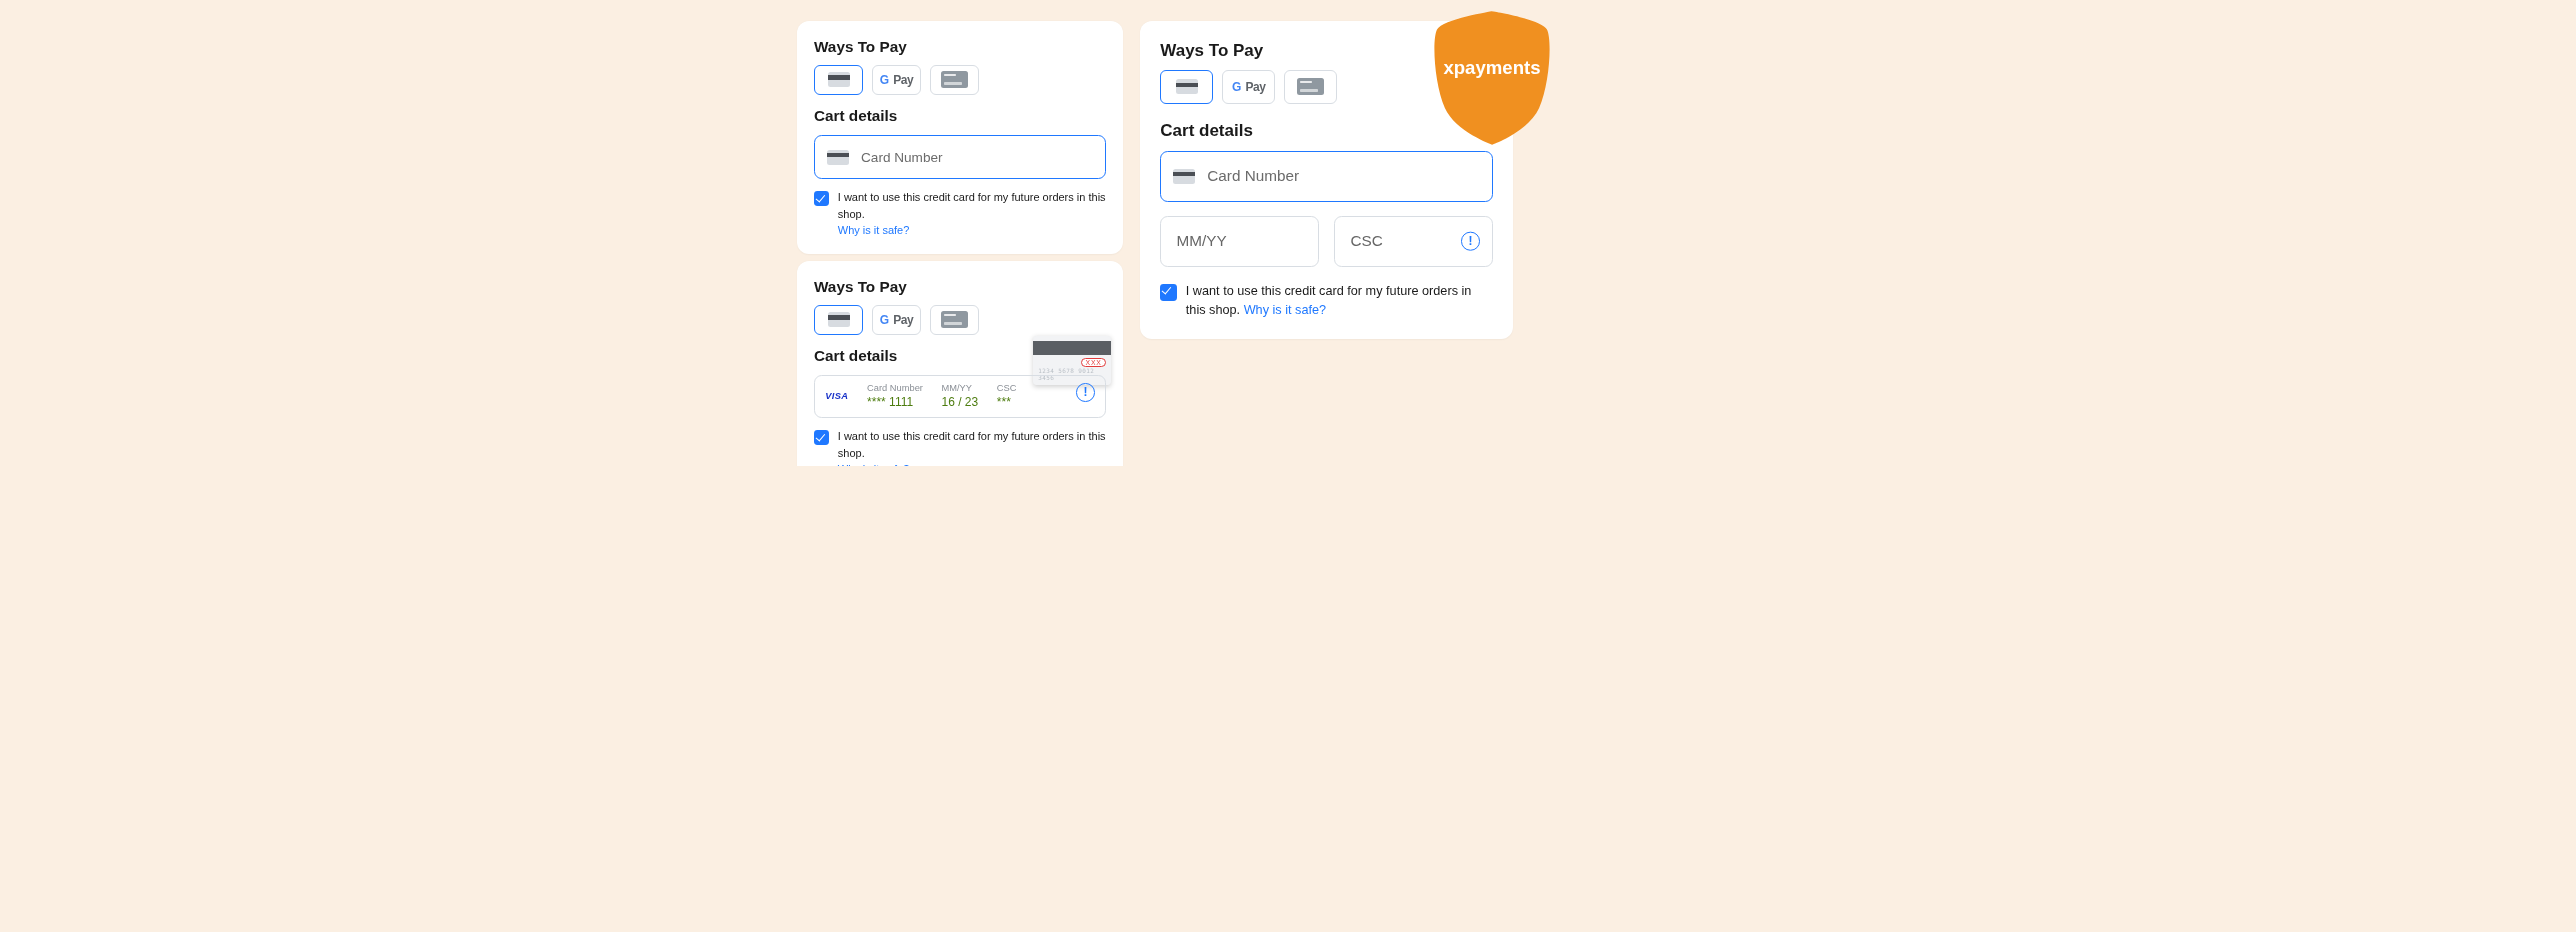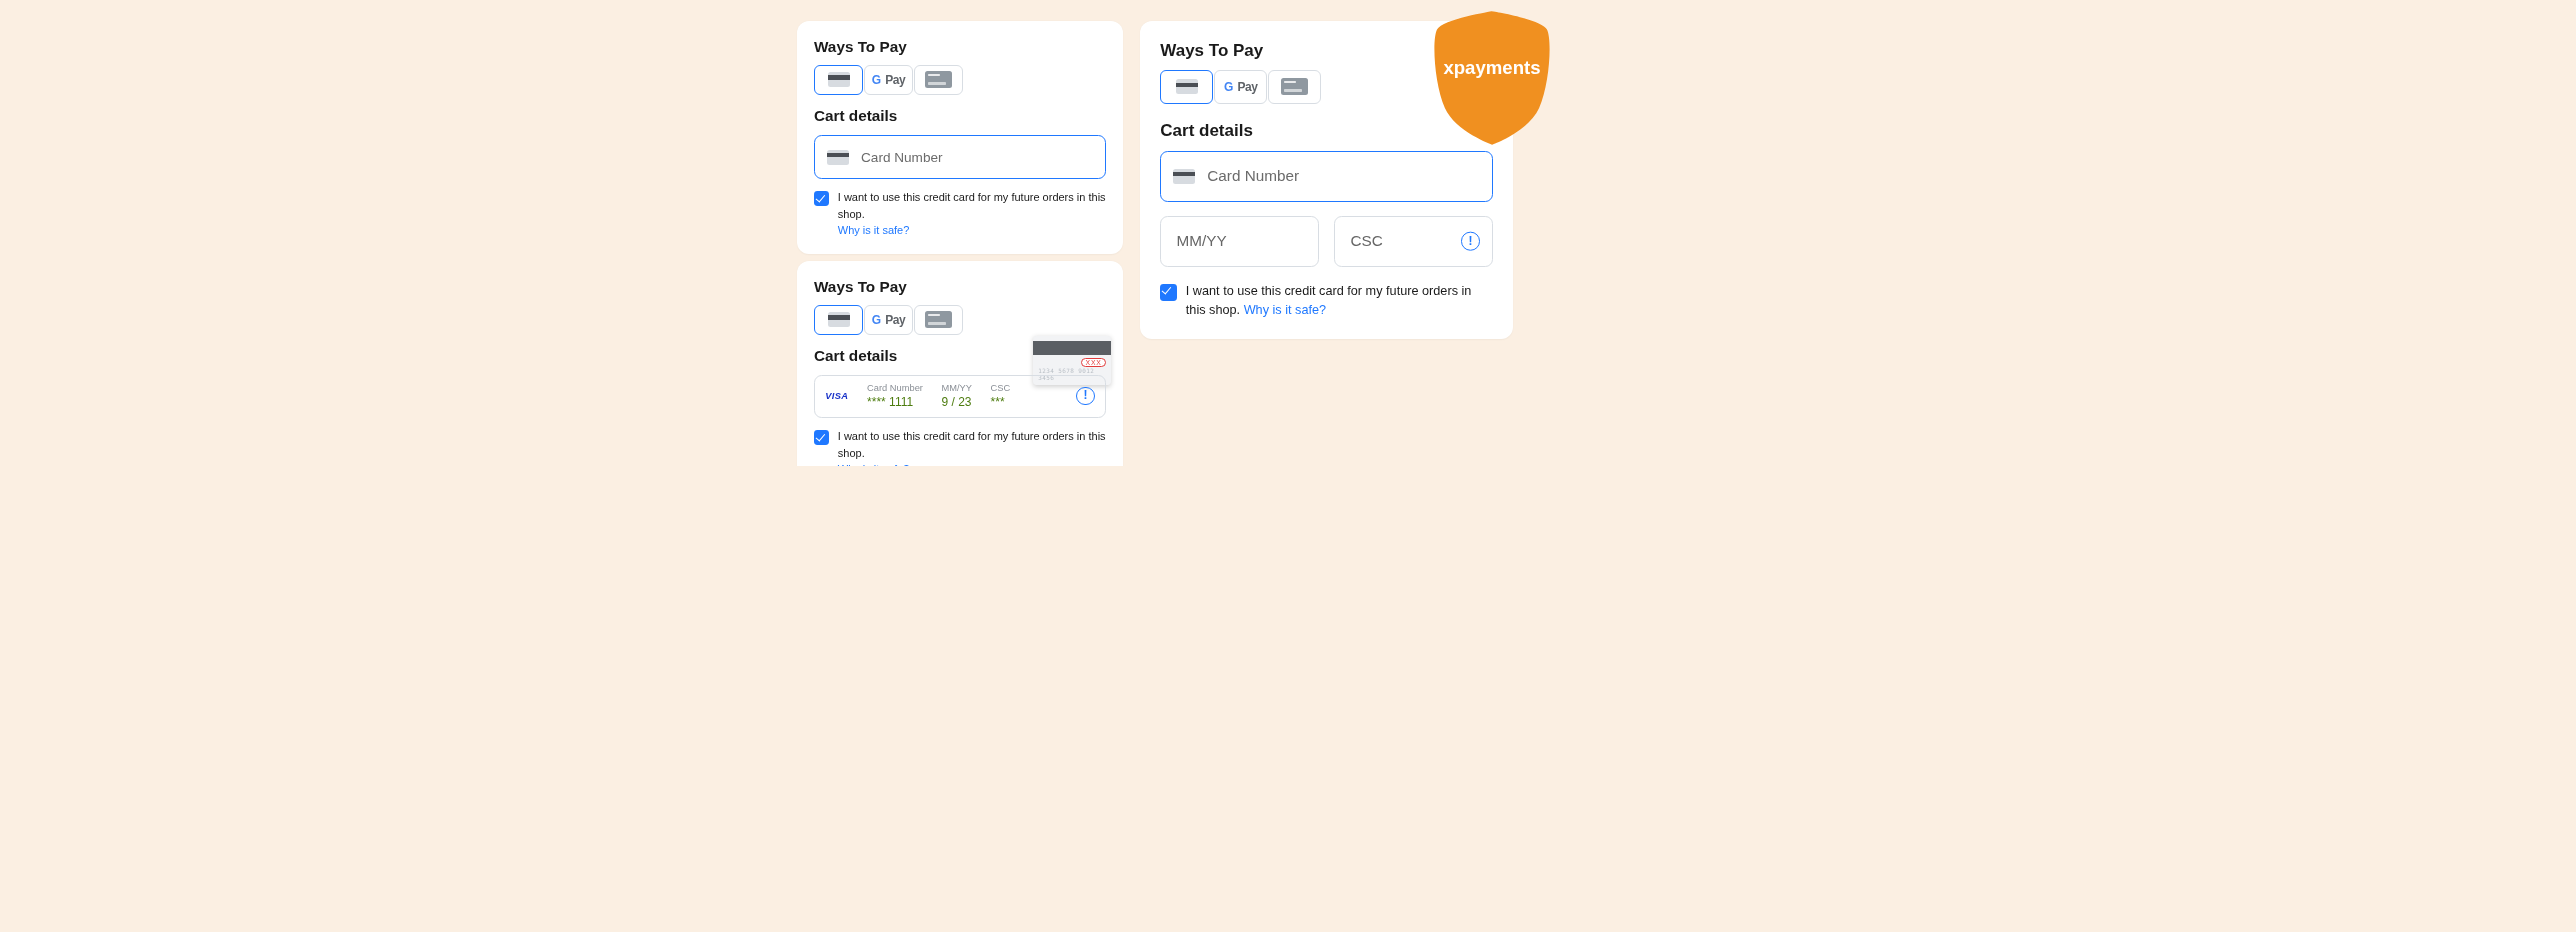--- a/index.html
+++ b/index.html
@@ -27,21 +27,21 @@
   .panel h3 {
     margin:0 0 8.5px 0;
     font-size:15.3px;
     font-weight:600;
   }
   .panel h4 {
     margin:12px 0 10.2px 0;
     font-size:15.3px;
     font-weight:600;
   }
-  .pay-row { display:flex; gap:1px; }
+  .pay-row { display:flex; gap:9px; }
   .pay-btn {
     width:49px; height:30.5px;
     border:1.3px solid #d8dde3;
     border-radius:6px;
     display:flex; align-items:center; justify-content:center;
     cursor:pointer;
     background:#fff;
   }
   .pay-btn.selected { border:1.7px solid #1f78ff; }
   .gpay-text { font-weight:600; font-size:12px; letter-spacing:-0.4px; }
@@ -113,21 +113,21 @@
     color:#1f78ff; font-weight:700; font-size:12px; line-height:15.3px;
     display:flex; align-items:center; justify-content:center;
     position:absolute; right:12px; top:50%; transform:translateY(-50%);
     cursor:pointer;
   }
 
   
   .filled {
     border:1.3px solid #d8dde3; border-radius:7.6px;
     padding:6.8px 10.2px 8.5px 10.2px;
-    display:flex; align-items:center; gap:18.6px;
+    display:flex; align-items:flex-start; gap:18.6px;
     position:relative;
   }
   .fld { display:flex; flex-direction:column; gap:1.7px; }
   .fld .lab { font-size:9.3px; color:#8a8f96; }
   .fld .val { font-size:12px; color:#4d7c0f; }
   .visa {
     font-family: Arial, sans-serif; font-weight:800; font-style:italic;
     color:#1a33c9; font-size:9.3px; letter-spacing:0.4px;
     align-self:center;
   }
@@ -225,21 +225,21 @@
       </div>
 
       <div class="filled">
         <span class="visa">VISA</span>
         <div class="fld">
           <span class="lab">Card Number</span>
           <span class="val">**** 1111</span>
         </div>
         <div class="fld">
           <span class="lab">MM/YY</span>
-          <span class="val">9 / 23</span>
+          <span class="val">16 / 23</span>
         </div>
         <div class="fld">
           <span class="lab">CSC</span>
           <span class="val">***</span>
         </div>
         <span class="info-ico">!</span>
       </div>
     </div>
 
     <div class="save-row">

